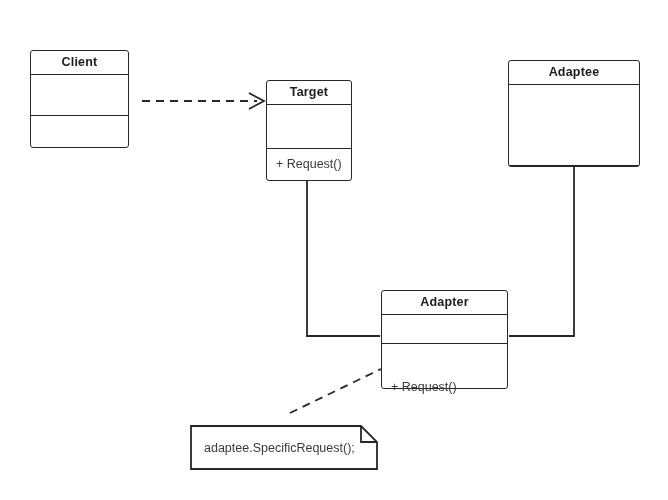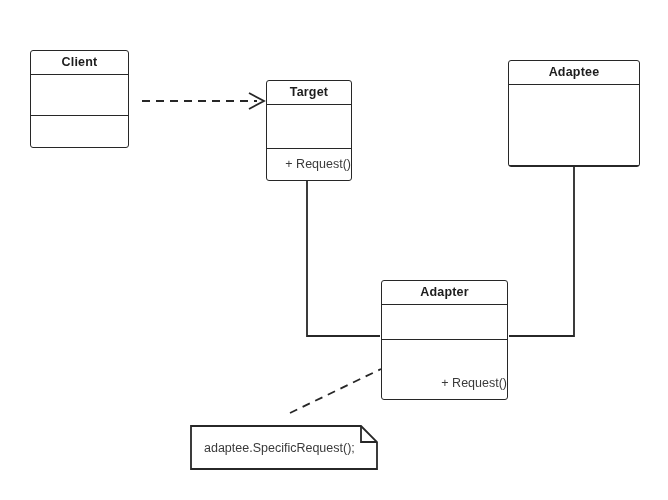--- a/index.html
+++ b/index.html
@@ -58,21 +58,20 @@
     border-bottom: 1.6px solid #272727;
   }
   .uml-ops {
     box-sizing: border-box;
     height: 31px;
     line-height: 30px;
     padding-left: 9px;
     font-size: 12.5px;
     color: #3a3a3a;
     white-space: nowrap;
-    text-align: right;
   }
   .uml-ops.empty { padding: 0; }
 
   
   .uml-note {
     position: absolute;
     box-sizing: border-box;
     background: #ffffff;
   }
   .uml-note .note-text {
@@ -128,21 +127,21 @@
     <div class="uml-name">Target</div>
     <div class="uml-attrs"></div>
     <div class="uml-ops">+ Request()</div>
   </div>
 
   <div class="uml-class" id="class-adaptee" style="left:508px; top:39px; width:132px; height:107px;margin-top:21px;">
     <div class="uml-name">Adaptee</div>
     <div class="uml-attrs"></div>
   </div>
 
-  <div class="uml-class" id="class-adapter" style="left:381px; top:280px; width:127px; height:120px;gap:28px;">
+  <div class="uml-class" id="class-adapter" style="left:381px; top:290px; width:127px; height:99px;gap:28px;">
     <div class="uml-name">Adapter</div>
     <div class="uml-attrs"></div>
     <div class="uml-ops">+ Request()</div>
   </div>
 
   <div class="uml-note" id="note-adapter-body" style="left:190px; top:425px; width:188px; height:45px;">
     <svg width="188" height="45" viewBox="0 0 188 45" style="position:absolute; left:0; top:0;">
       <path d="M1,1 L171,1 L187,17 L187,44 L1,44 Z" fill="#ffffff" stroke="#272727" stroke-width="1.8" stroke-linejoin="miter"></path>
       <path d="M171,1 L171,17 L187,17" fill="none" stroke="#272727" stroke-width="1.8" stroke-linejoin="miter"></path>
     </svg>

